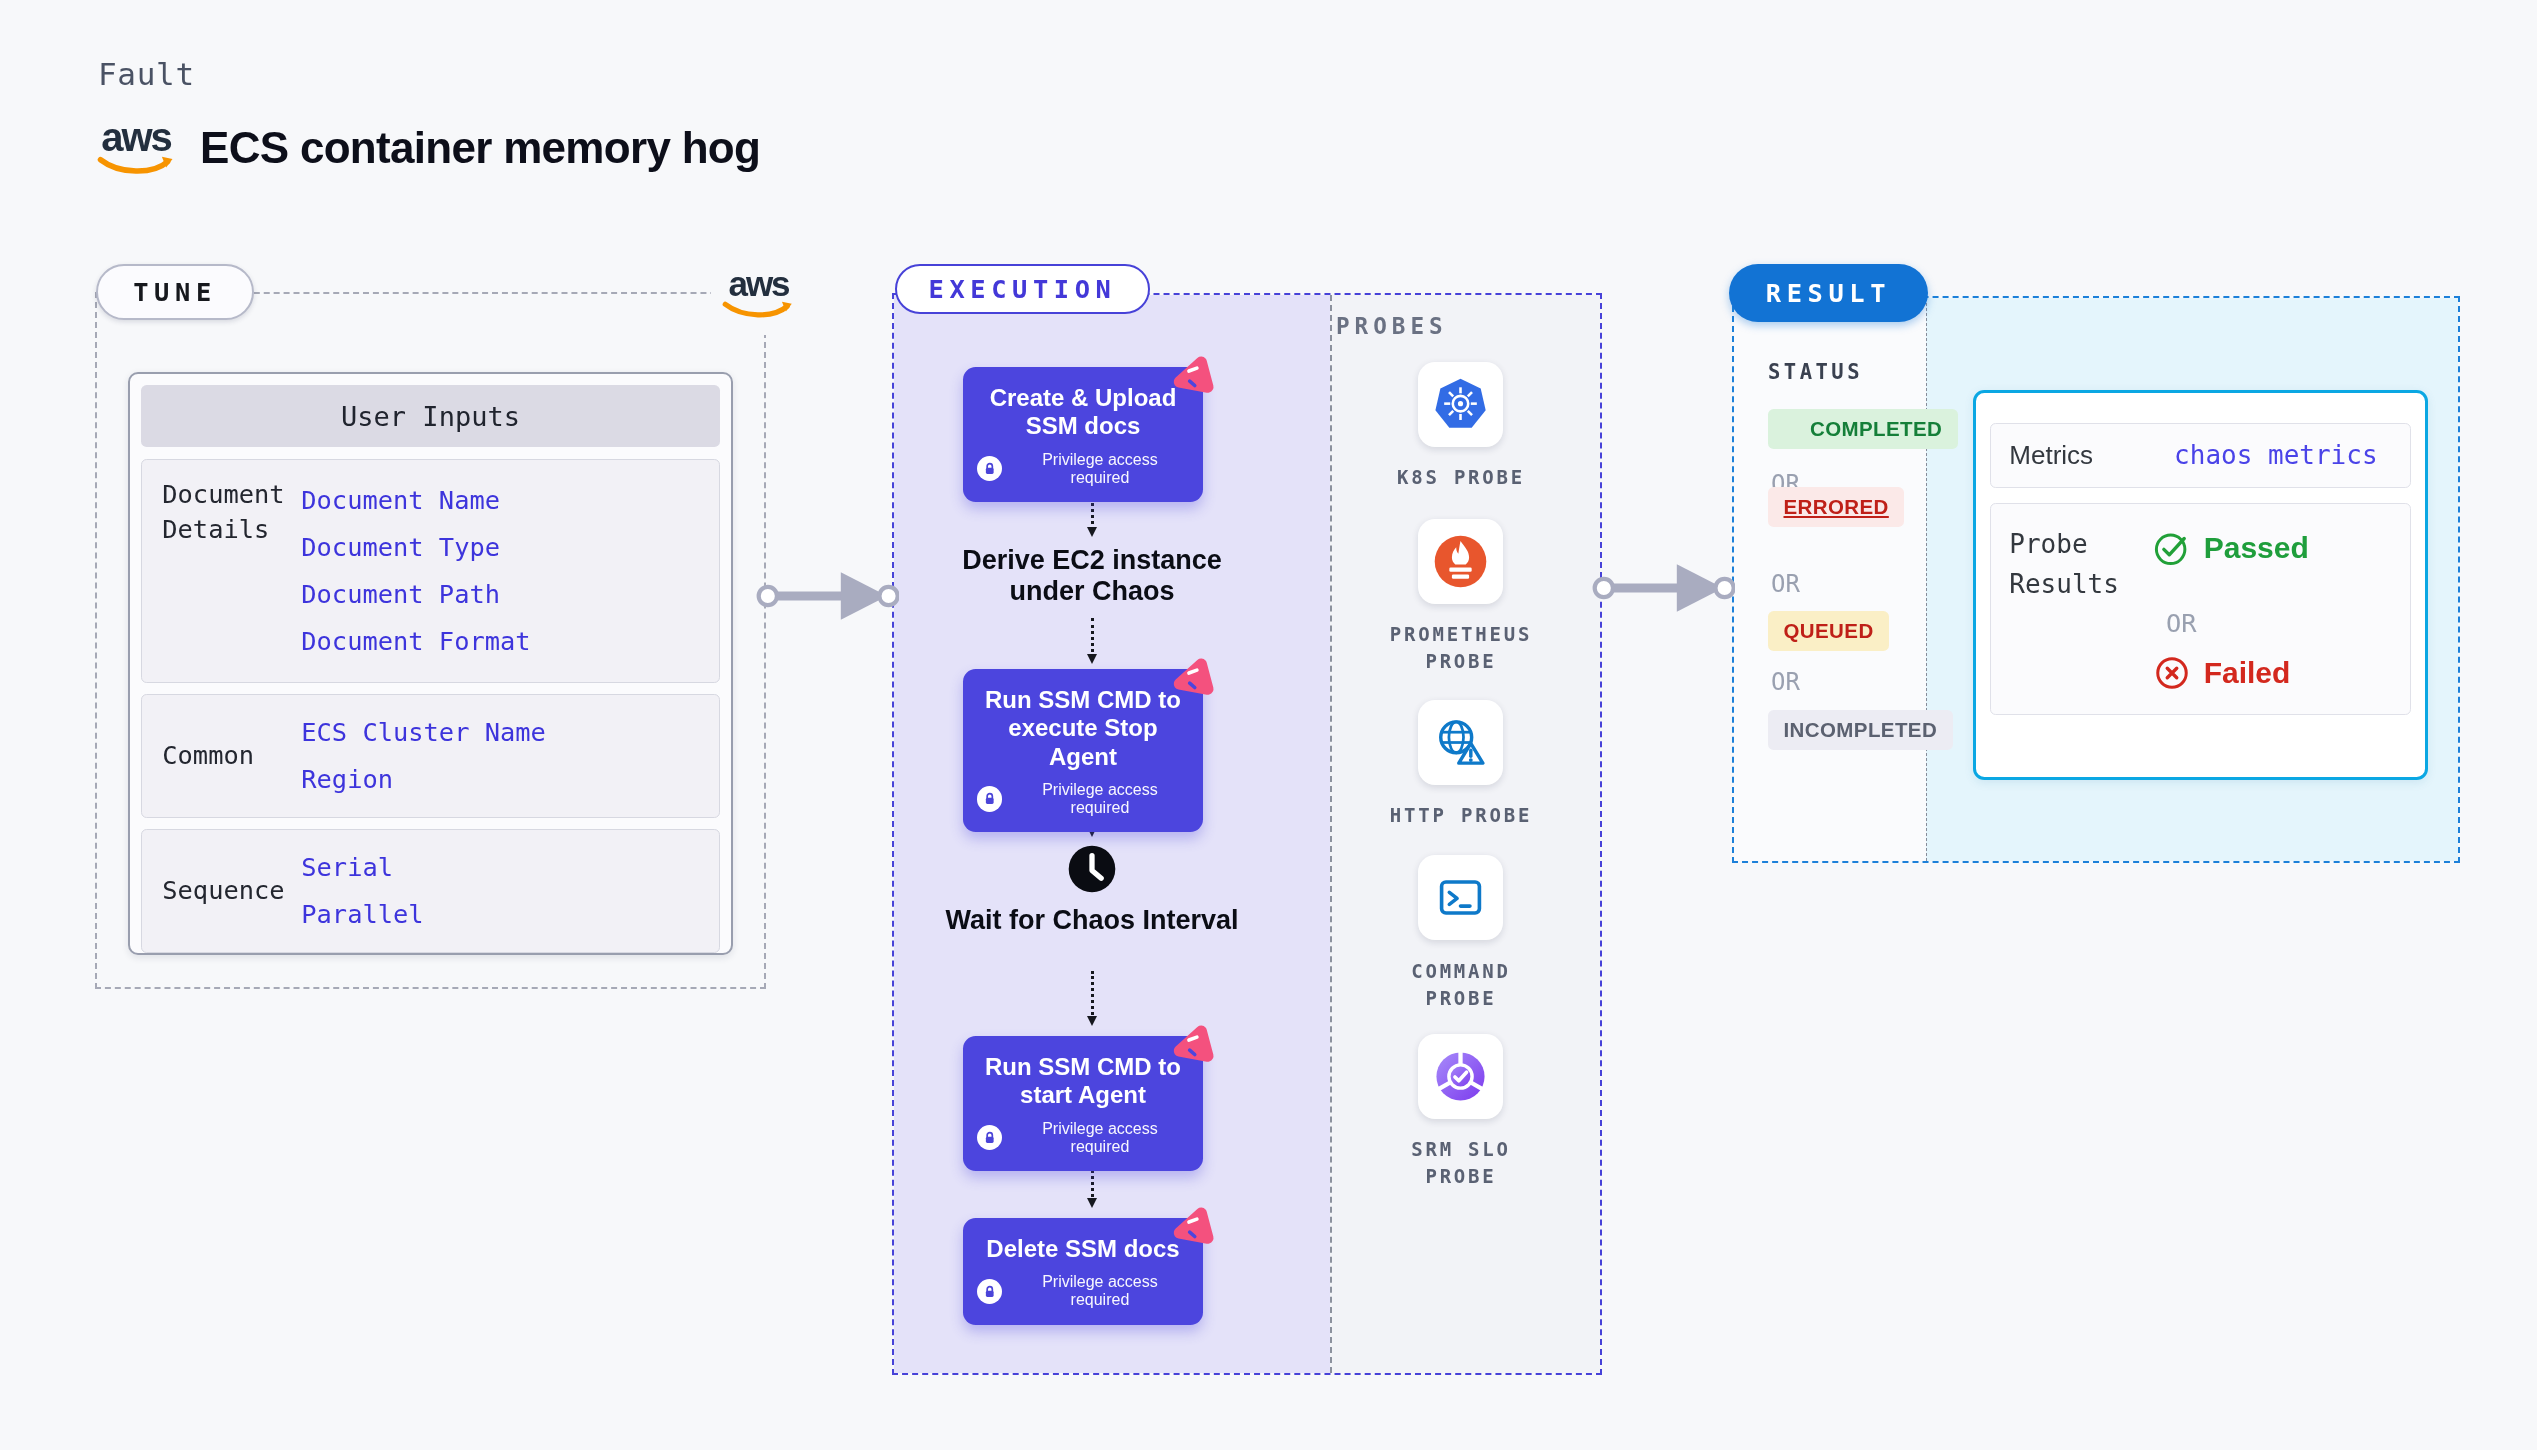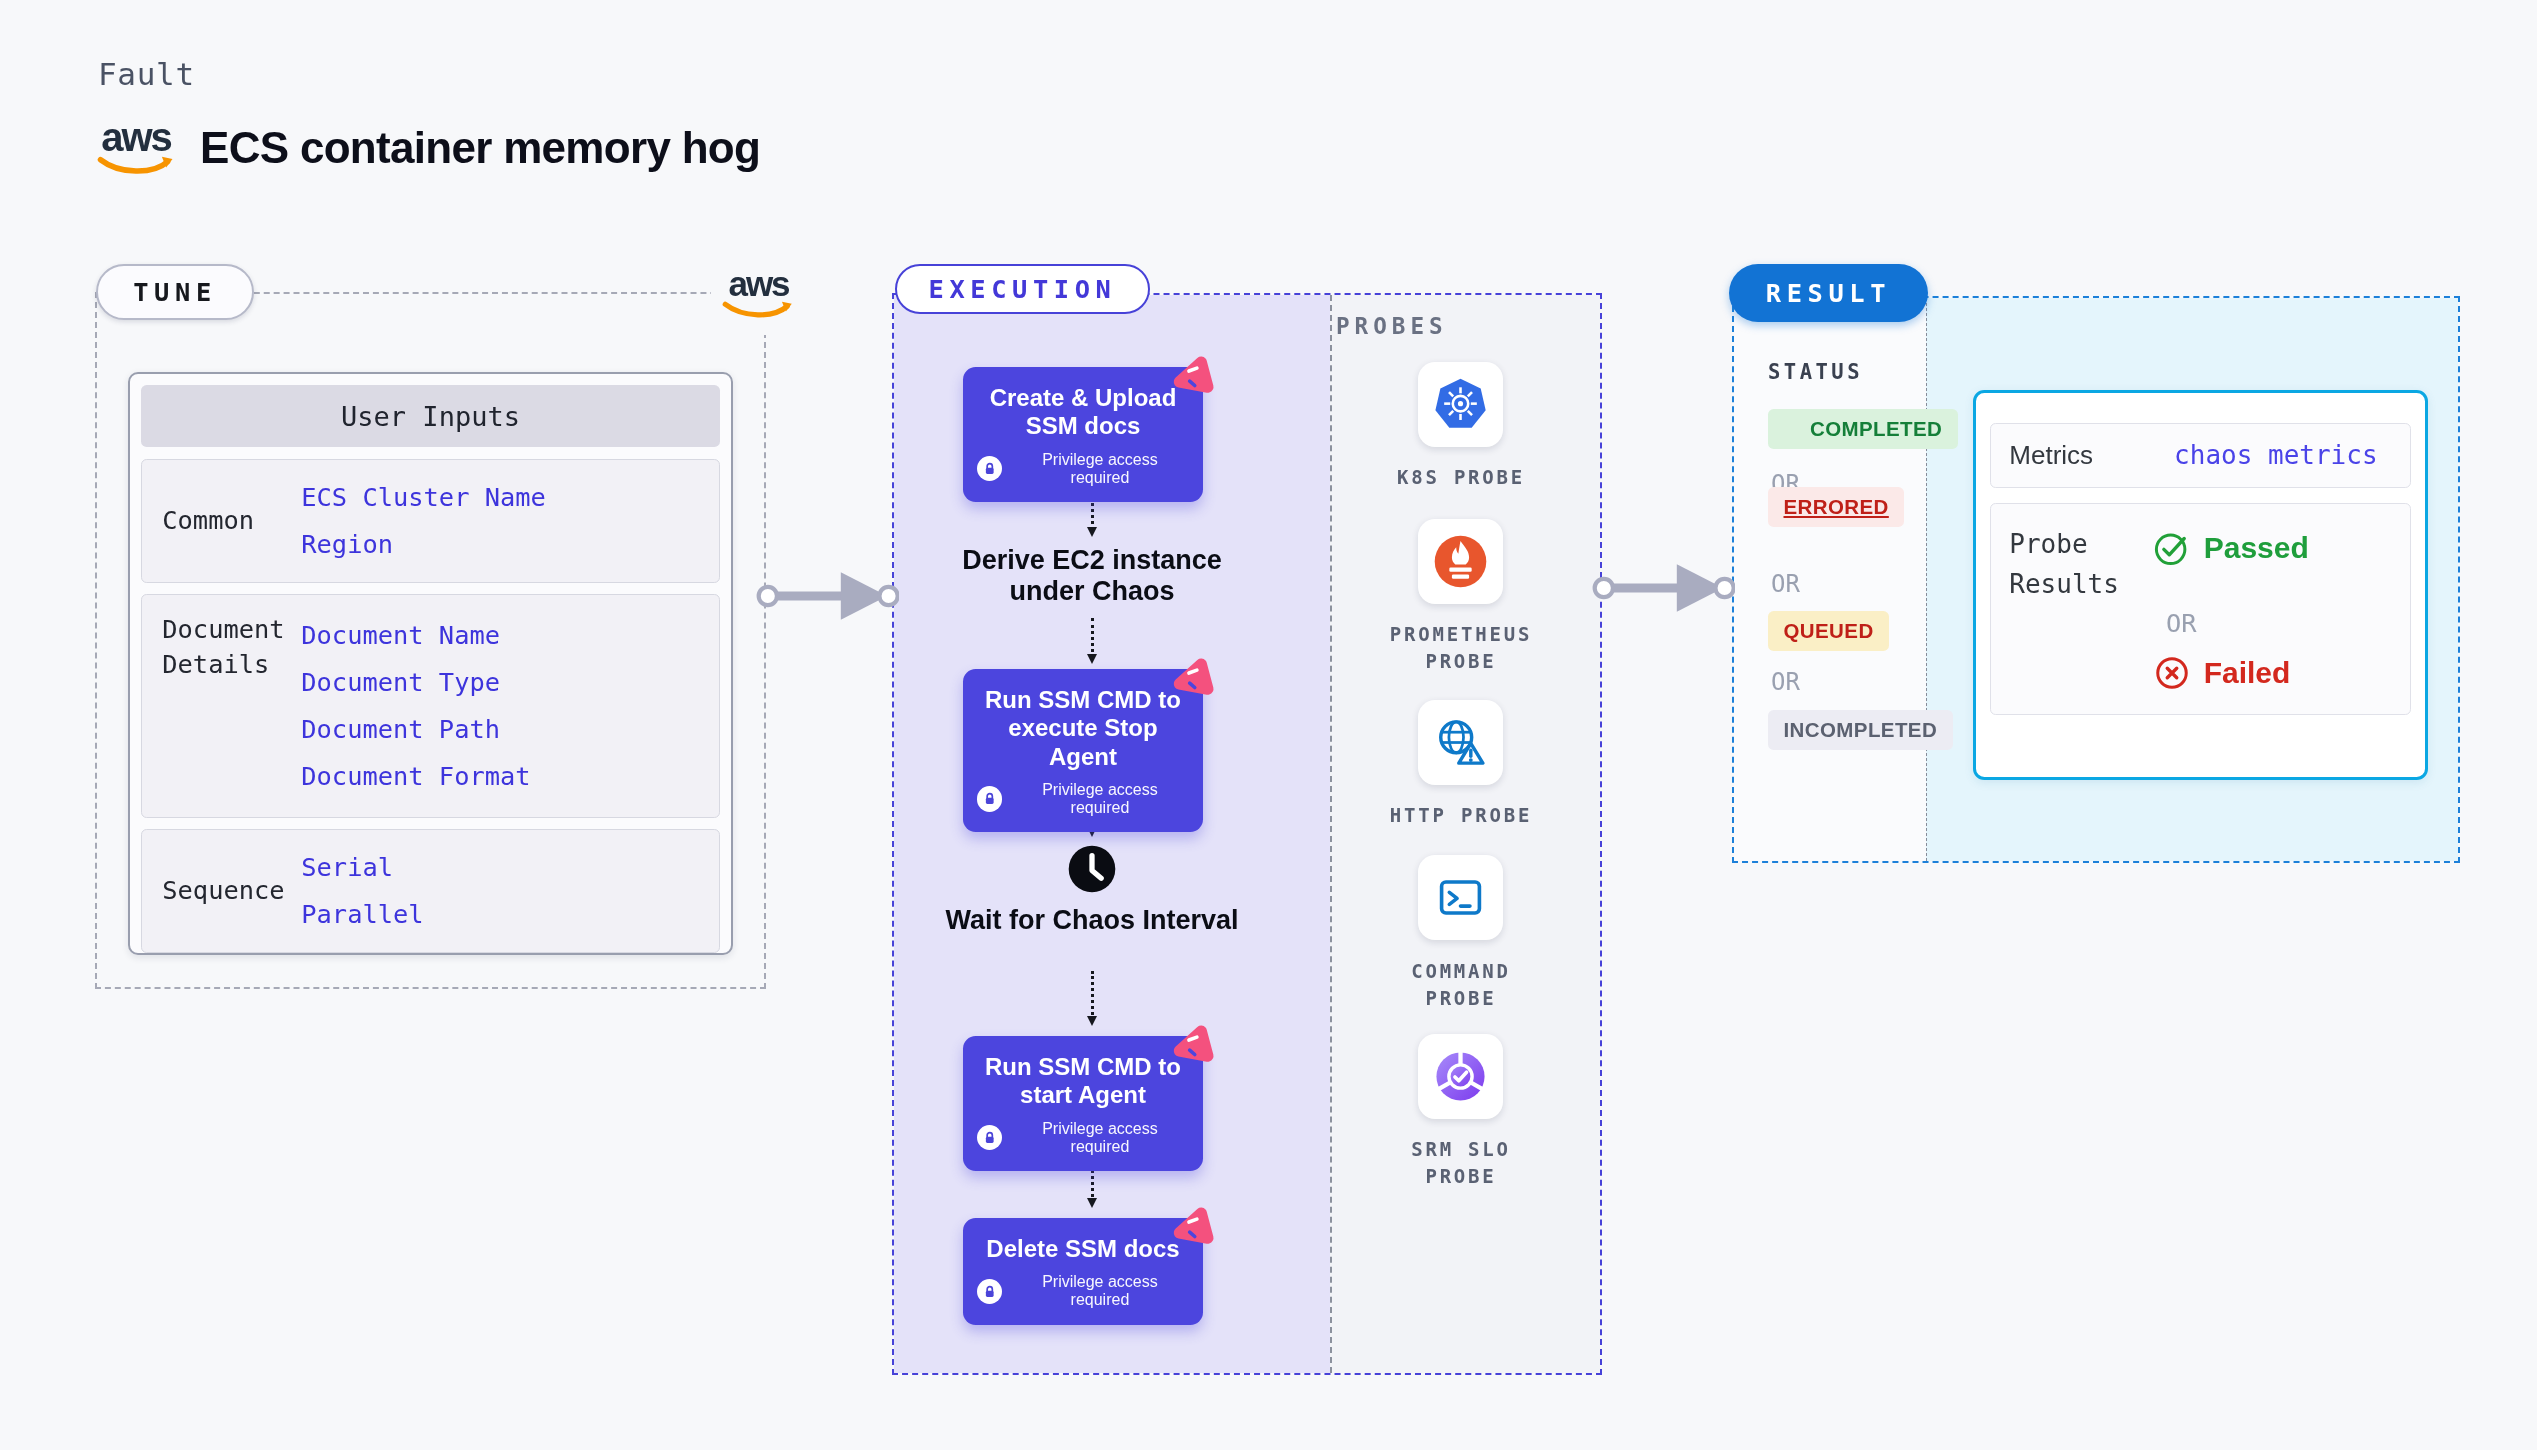--- a/index.html
+++ b/index.html
@@ -155,35 +155,35 @@
       <svg class="aws-smile" width="73" height="18.3" viewBox="0 0 112 28">
         <path d="M5 5 C 32 26, 80 26, 100 8" stroke="#F79400" stroke-width="8" fill="none" stroke-linecap="round"></path>
         <path d="M92 1 L107 4 L98 16 Z" fill="#F79400"></path>
       </svg>
     </div>
   </div>
 
   <div class="ui-card">
     <div class="ui-header">User Inputs</div>
 
-    <div class="ui-row pad-sm">
-      <div class="ui-row-label">Common</div>
-      <div class="ui-row-values">
-        <div>ECS Cluster Name</div>
-        <div>Region</div>
-      </div>
-    </div>
-
     <div class="ui-row top-align pad-md">
       <div class="ui-row-label">Document Details</div>
       <div class="ui-row-values">
         <div>Document Name</div>
         <div>Document Type</div>
         <div>Document Path</div>
         <div>Document Format</div>
+      </div>
+    </div>
+
+    <div class="ui-row pad-sm">
+      <div class="ui-row-label">Common</div>
+      <div class="ui-row-values">
+        <div>ECS Cluster Name</div>
+        <div>Region</div>
       </div>
     </div>
 
     <div class="ui-row pad-sm">
       <div class="ui-row-label">Sequence</div>
       <div class="ui-row-values">
         <div>Serial</div>
         <div>Parallel</div>
       </div>
     </div>

